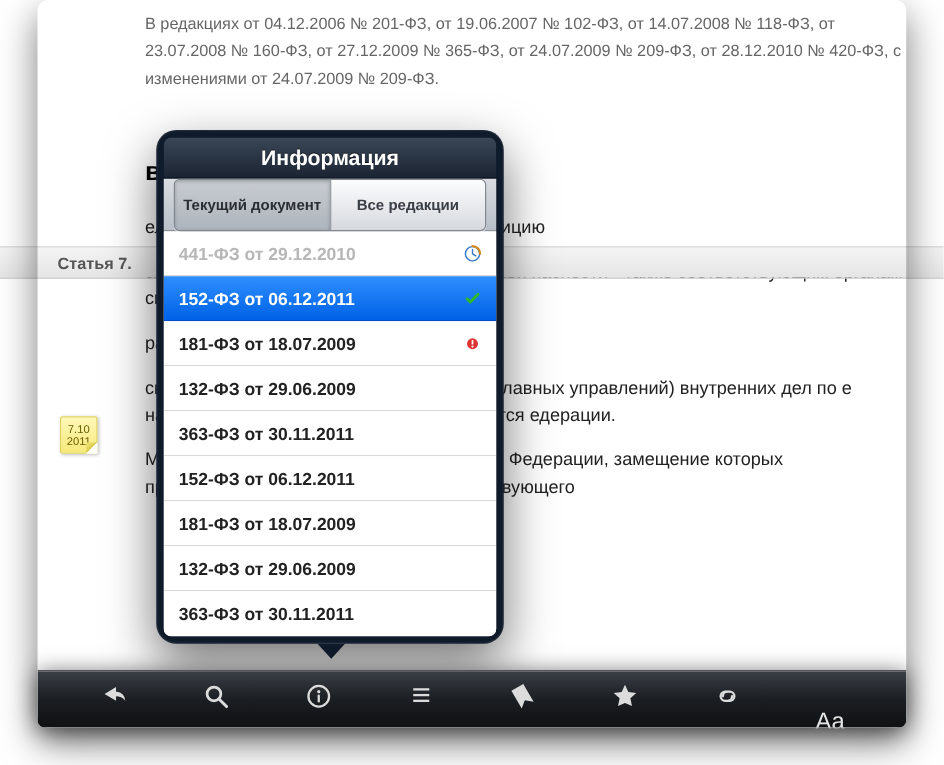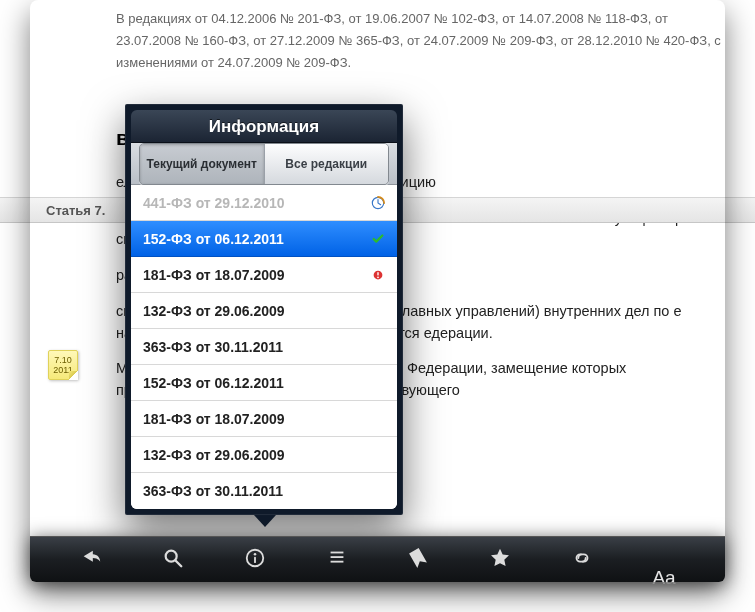--- a/index.html
+++ b/index.html
@@ -32,21 +32,21 @@
     background: linear-gradient(#f4f4f4,#e5e5e5);
     border-top: 1px solid #d5d5d5;
     border-bottom: 1px solid #c6c6c6;
     font-size: 13px; font-weight: 700; color: #555;
     padding-left: 46px;
     line-height: 26px;
   }
 
   .sticky {
     position: absolute;
-    left: 48px; top: 350px;
+    left: 48px; top: 333px;
     width: 30px; height: 30px;
     background: linear-gradient(#fff8b8,#f6e97a);
     border: 1px solid #e0d25a;
     box-shadow: 1px 1px 3px rgba(0,0,0,.25);
     font-size: 9px; line-height: 10px;
     color: #6b5d00;
     display: flex; align-items: center; justify-content: center;
     text-align: center;
     border-radius: 2px;
   }
@@ -89,21 +89,21 @@
     box-shadow: 0 12px 30px rgba(0,0,0,.5);
     pointer-events: none;
   }
 
   
   .popover {
     position: absolute;
     left: 125px; top: 104px;
     width: 278px;
     background: #0f1a2a;
-    border-radius: 2px;
+    border-radius: 16px;
     padding: 6px;
     box-shadow: 0 16px 40px rgba(0,0,0,.55), 0 0 0 1px rgba(255,255,255,.08) inset;
   }
   .popover::after {
     content: "";
     position: absolute;
     left: 50%; bottom: -12px;
     margin-left: -10px;
     width: 0; height: 0;
     border-left: 11px solid transparent;

